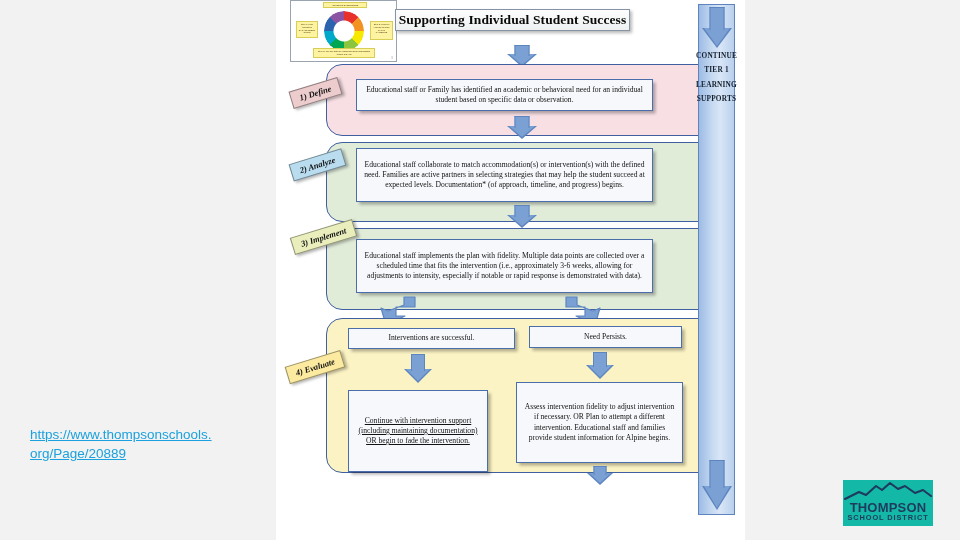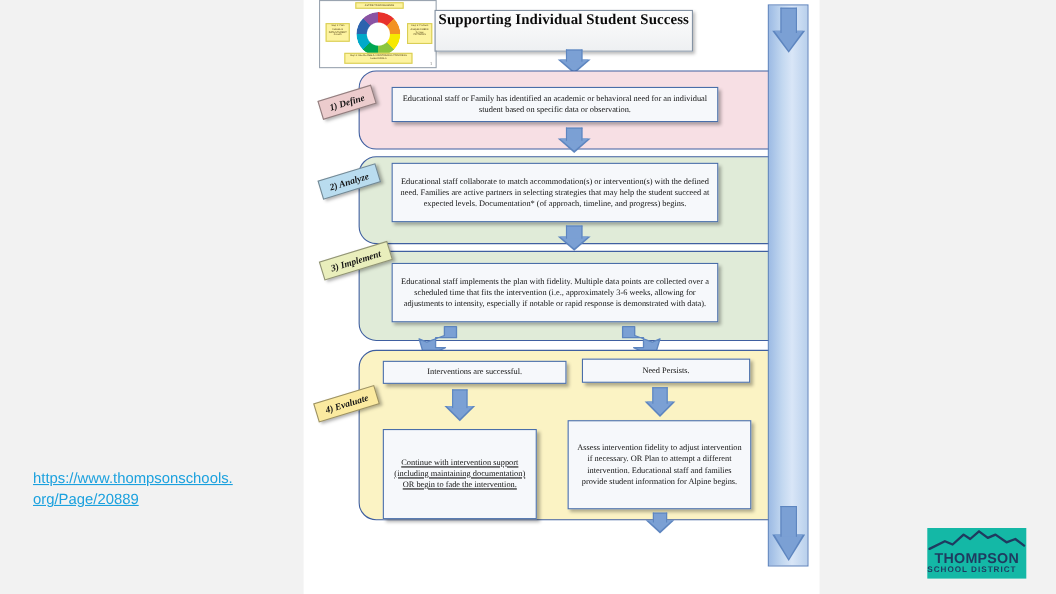--- a/index.html
+++ b/index.html
@@ -42,25 +42,25 @@
     padding: 1px; font-family: "Liberation Sans", sans-serif; overflow: hidden;
   }
   #thumb .tcap.t-top  { left: 32px; top: 1px;  width: 44px; height: 6px; }
   #thumb .tcap.t-left { left: 5px;  top: 20px; width: 22px; height: 17px; }
   #thumb .tcap.t-right{ left: 79px; top: 20px; width: 23px; height: 19px; }
   #thumb .tcap.t-bot  { left: 22px; top: 47px; width: 62px; height: 10px; }
   #thumb .tmark { position: absolute; right: 3px; bottom: 1px; font-size: 4px; color: #777; }
 
   
   #title-box {
-    position: absolute; left: 119px; top: 9px; width: 235px; height: 38px;
+    position: absolute; left: 119px; top: 9px; width: 235px; height: 22px;
     background: linear-gradient(#fdfdfd, #eef0f2);
     border: 1px solid #8593a4;
     box-shadow: 2px 2px 3px rgba(0,0,0,.28);
-    display: flex; align-items: flex-start; justify-content: center;
+    display: flex; align-items: center; justify-content: center;
   }
   #title-box span {
     font-size: 13.5px; font-weight: bold; color: #0a0a0a; letter-spacing: .1px;
     white-space: nowrap;
   }
 
   
   .panel {
     position: absolute; border: 1.4px solid #3f5fa0; border-radius: 16px;
   }
@@ -142,21 +142,21 @@
   #logo {
     position: absolute; left: 843px; top: 480px; width: 90px; height: 46px;
     background: #14b8a6;
   }
   #logo .lname {
     position: absolute; left: 0; top: 20px; width: 90px; text-align: center;
     font-family: "Liberation Sans", sans-serif;
     font-size: 13px; font-weight: bold; color: #1f3a5f; letter-spacing: .2px;
   }
   #logo .lsub {
-    position: absolute; left: 0; top: 33px; width: 90px; text-align: left;
+    position: absolute; left: 0; top: 33px; width: 90px; text-align: center;
     font-family: "Liberation Sans", sans-serif;
     font-size: 7.4px; font-weight: bold; color: #1f3a5f; letter-spacing: .9px;
   }
 </style>
 </head>
 <body>
 
 <div id="slide">
 
   <a id="url" href="#">https://www.thompsonschools.org/Page/20889</a>
@@ -245,20 +245,29 @@
 
 
     <div id="vbar">
 
       <div class="darr" style="left:3px; top:2px; width:29px; height:44px;">
         <div class="headb" style="top:21px; border-width:20px 15px 0 15px;"></div>
         <div class="head" style="top:21px; border-width:18px 13.2px 0 13.2px;"></div>
         <div class="stem" style="top:0; width:15px; height:23px;"></div>
       </div>
 
+      <div class="vtext">
+        <span>CONTINUE</span>
+        <span class="gap"></span>
+        <span>TIER 1</span>
+        <span class="gap"></span>
+        <span>LEARNING</span>
+        <span class="gap"></span>
+        <span>SUPPORTS</span>
+      </div>
 
       <div class="darr" style="left:3px; bottom:2px; width:29px; height:52px; top:auto;">
         <div class="headb" style="top:26px; border-width:24px 15px 0 15px;"></div>
         <div class="head" style="top:26px; border-width:22px 13.2px 0 13.2px;"></div>
         <div class="stem" style="top:0; width:15px; height:28px;"></div>
       </div>
     </div>
 
   </div>
 

